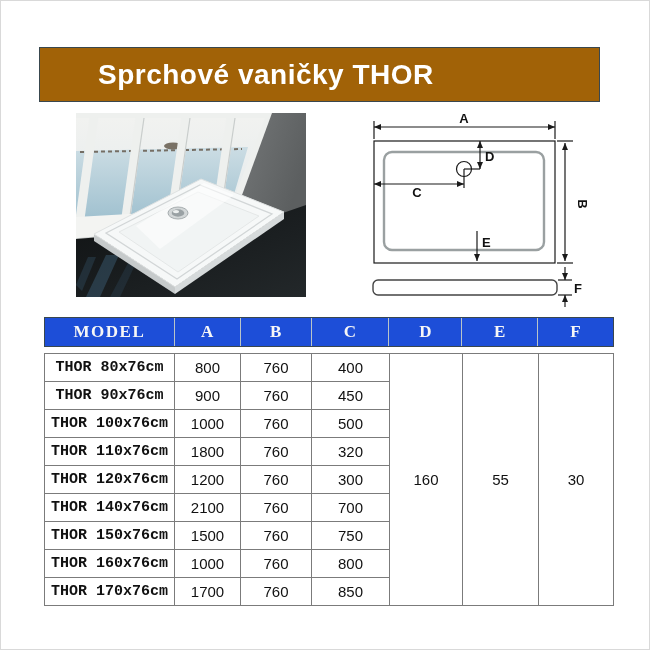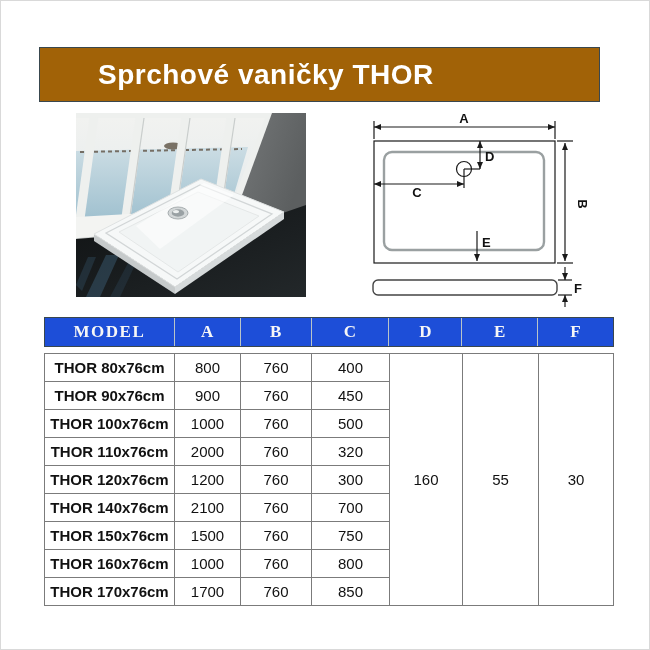--- a/index.html
+++ b/index.html
@@ -37,21 +37,21 @@
   .thead .hcell:last-child{border-right:none;}
   .thead .hcell.model{letter-spacing:1.5px;}
   table.tbody{
     position:absolute;left:43px;top:352px;width:570px;
     border-collapse:collapse;table-layout:fixed;
   }
   table.tbody td{
     border:1px solid #7b7b7b;height:27px;text-align:center;vertical-align:middle;
     font-size:15px;color:#111;padding:0;
   }
-  td.model{font-weight:bold;font-size:14px;}
+  td.model{font-weight:bold;font-size:14px;font-family:Liberation Mono, monospace;}
   .w-model{width:130px}.w-a{width:66px}.w-b{width:71px}.w-c{width:78px}
   .w-d{width:73px}.w-e{width:76px}.w-f{width:75px}
 </style>
 </head>
 <body>
 
 <div class="banner">
   <span class="title">Sprchové vaničky THOR</span>
 </div>
 
@@ -214,21 +214,21 @@
     <td>450</td>
   </tr>
   <tr>
     <td class="model">THOR 100x76cm</td>
     <td>1000</td>
     <td>760</td>
     <td>500</td>
   </tr>
   <tr>
     <td class="model">THOR 110x76cm</td>
-    <td>2000</td>
+    <td>1800</td>
     <td>760</td>
     <td>320</td>
   </tr>
   <tr>
     <td class="model">THOR 120x76cm</td>
     <td>1200</td>
     <td>760</td>
     <td>300</td>
   </tr>
   <tr>

